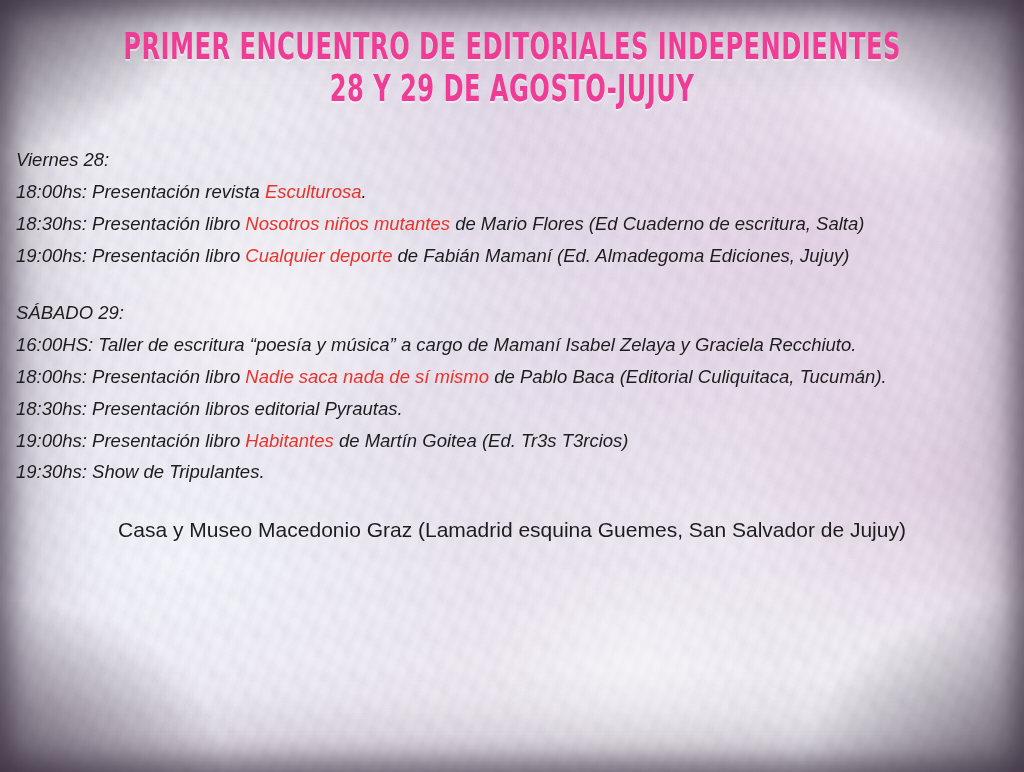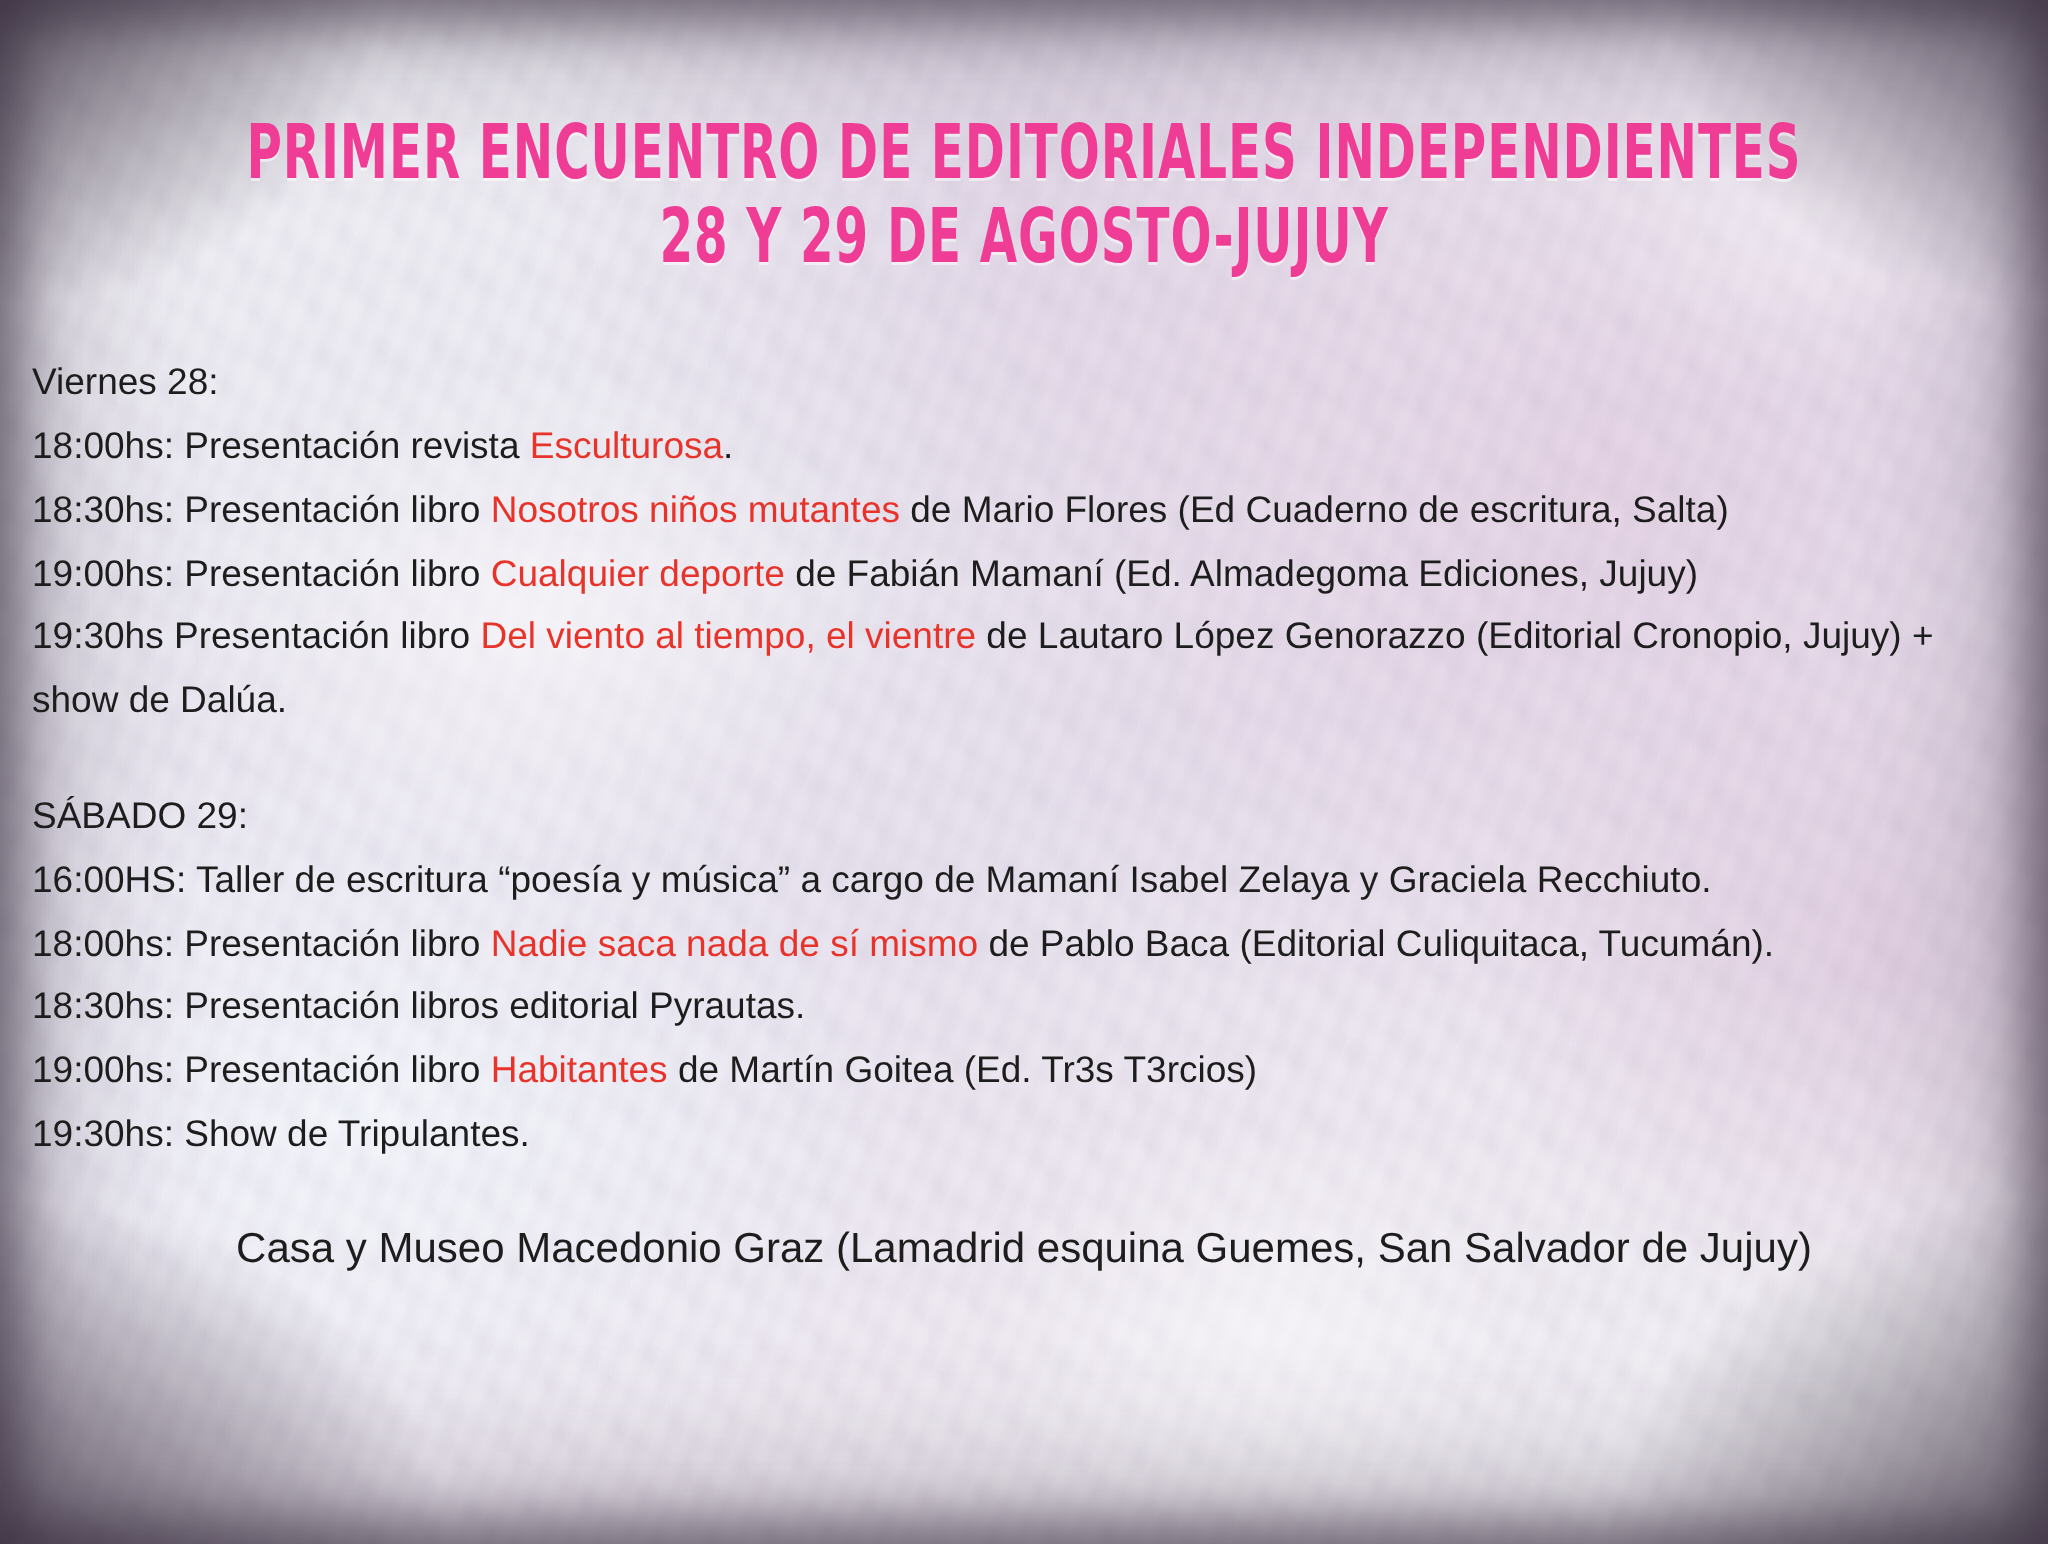--- a/index.html
+++ b/index.html
@@ -68,21 +68,20 @@
     background: radial-gradient(ellipse at top right, rgba(35,25,40,0.55) 0%, rgba(35,25,40,0) 72%); }
   .corner-shade.bl { bottom:0; left:0; width:220px; height:170px;
     background: radial-gradient(ellipse at bottom left, rgba(35,25,40,0.60) 0%, rgba(35,25,40,0) 72%); }
   .corner-shade.br { bottom:0; right:0; width:220px; height:170px;
     background: radial-gradient(ellipse at bottom right, rgba(35,25,40,0.58) 0%, rgba(35,25,40,0) 72%); }
 
   .content {
     position: relative;
     z-index: 5;
     padding: 0;
-    margin-top: 31px;
   }
 
   
   .title-block {
     text-align: center;
     padding-top: 26px;
   }
   .title-line {
     font-family: "DejaVu Sans", sans-serif;
     font-weight: bold;
@@ -96,20 +95,21 @@
   .title-line.l1 { font-size: 26px; margin-bottom: 14px; }
   .title-line.l2 { font-size: 26px; }
 
   
   .schedule {
     margin: 0;
     padding: 0 18px 0 16px;
     color: #1d1d1d;
     font-size: 18.5px;
     line-height: 1.72;
+    font-style: italic;
   }
   .schedule .day-heading {
     margin-top: 0;
   }
   .block-gap { height: 26px; }
   .line { white-space: normal; }
   .hl { color: #e8332a; }
   .venue {
     text-align: center;
     margin-top: 30px;
@@ -142,23 +142,20 @@
 
       <div class="line">
         <span>18:00hs:</span><span> Presentación revista </span><span class="hl">Esculturosa</span><span>.</span>
       </div>
       <div class="line">
         <span>18:30hs:</span><span> Presentación libro </span><span class="hl">Nosotros niños mutantes</span><span> de Mario Flores (Ed Cuaderno de escritura, Salta)</span>
       </div>
       <div class="line">
         <span>19:00hs:</span><span> Presentación libro </span><span class="hl">Cualquier deporte</span><span> de Fabián Mamaní (Ed. Almadegoma Ediciones, Jujuy)</span>
       </div>
-      <div class="line">
-        <span>19:30hs</span><span> Presentación libro </span><span class="hl">Del viento al tiempo, el vientre</span><span> de Lautaro López Genorazzo (Editorial Cronopio, Jujuy) + show de Dalúa.</span>
-      </div>
     </div>
 
     <div class="block-gap"></div>
 
     <div class="schedule">
       <div class="line day-heading">SÁBADO 29:</div>
 
       <div class="line">
         <span>16:00HS:</span><span> Taller de escritura “poesía y música” a cargo de Mamaní Isabel Zelaya y Graciela Recchiuto.</span><span class="hl"></span><span></span>
       </div>

